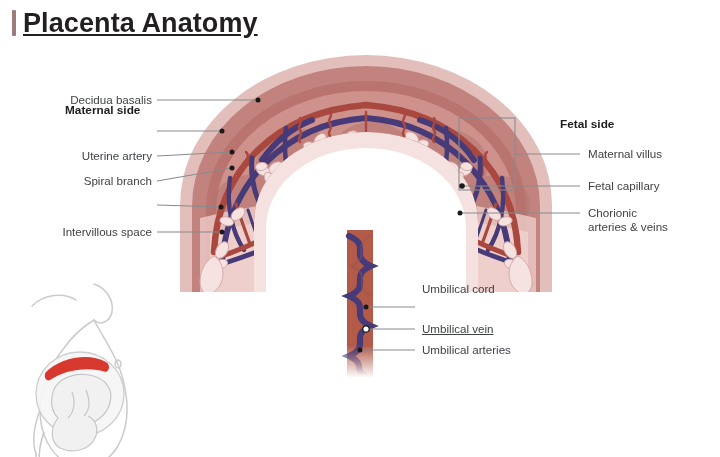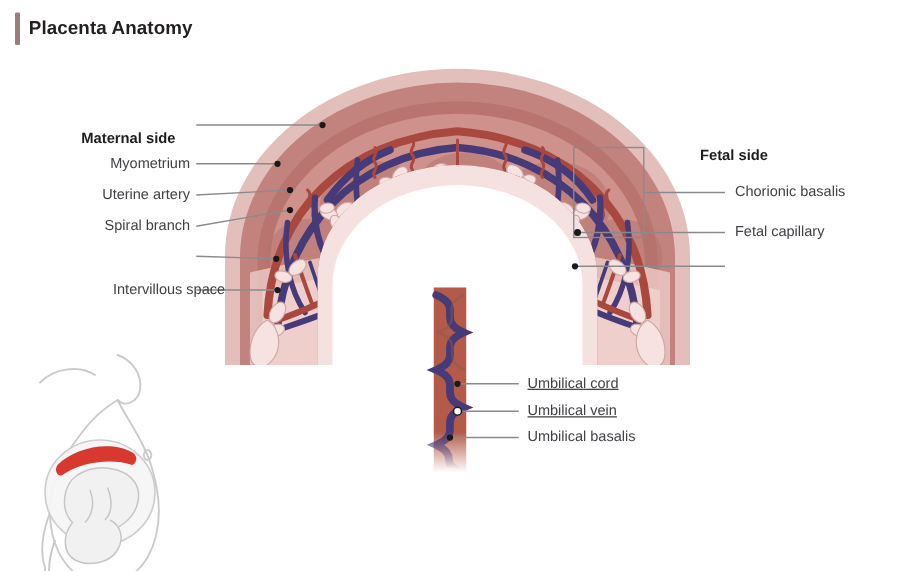--- a/index.html
+++ b/index.html
@@ -8,22 +8,22 @@
     font-family:"Liberation Sans","DejaVu Sans",sans-serif;
     background:#ffffff;
   }
   #stage{position:absolute;inset:0;width:720px;height:457px;}
   svg.layer{position:absolute;left:0;top:0;width:720px;height:457px;overflow:visible;}
 
   
   #title-wrap{position:absolute;left:12px;top:10px;display:flex;align-items:center;gap:7px;}
   #title-bar{width:4px;height:26px;background:#9c7d7c;border-radius:1px;}
   #title-text{
-    font-size:15px;font-weight:bold;color:#231f20;letter-spacing:.1px;
-    line-height:26px;white-space:nowrap;
+    font-size:27px;font-weight:bold;color:#231f20;letter-spacing:.1px;
+    line-height:26px;white-space:nowrap;text-decoration:underline;
   }
 
   
   .lbl{
     position:absolute;font-size:11.6px;color:#404246;white-space:nowrap;
     line-height:13.6px;
   }
   .lbl.bold{font-weight:bold;color:#1d1d1f;font-size:11.8px;}
   .lbl.r{text-align:right;}
 </style>
@@ -298,27 +298,31 @@
       <g fill="none" stroke="#c6c6c9" stroke-width="1.5">
         <path d="M38,156 C34,168 32,178 34,186"></path>
         <path d="M34,186 C30,196 28,208 30,218"></path>
         <path d="M26,218 L40,218"></path>
       </g>
     </g>
   </svg>
 
   <div class="lbl bold" style="left:65px;top:68px;margin-top:36px;">Maternal side</div>
 
-  <div class="lbl r" style="left:0;width:152px;top:124px;">Myometrium</div>
+  <div class="lbl r" style="left:0;width:152px;top:93px;">Decidua basalis</div>
   <div class="lbl r" style="left:0;width:152px;top:174px;">Spiral branch</div>
   <div class="lbl r" style="left:0;width:152px;top:149px;">Uterine artery</div>
-  <div class="lbl r" style="left:0;width:152px;top:225px;padding-left:28px;">Intervillous space</div>
+  <div class="lbl r" style="left:0;width:152px;top:225px;">Intervillous space</div>
 
   <div class="lbl bold" style="left:560px;top:118px;">Fetal side</div>
 
-  <div class="lbl" style="left:588px;top:147px;">Chorionic basalis</div>
+  <div class="lbl" style="left:588px;top:147px;">Maternal villus</div>
   <div class="lbl" style="left:588px;top:179px;">Fetal capillary</div>
-
-  <div class="lbl" style="left:422px;top:300px;text-decoration:underline;">Umbilical cord</div>
+  <div class="lbl" style="left:588px;top:206px;">
+    <div>Chorionic</div>
+    <div>arteries &amp; veins</div>
+  </div>
+
+  <div class="lbl" style="left:422px;top:282px;">Umbilical cord</div>
   <div class="lbl" style="left:422px;top:322px;text-decoration:underline;">Umbilical vein</div>
-  <div class="lbl" style="left:422px;top:343px;">Umbilical basalis</div>
+  <div class="lbl" style="left:422px;top:343px;">Umbilical arteries</div>
 
 </div>
 
 </body></html>

